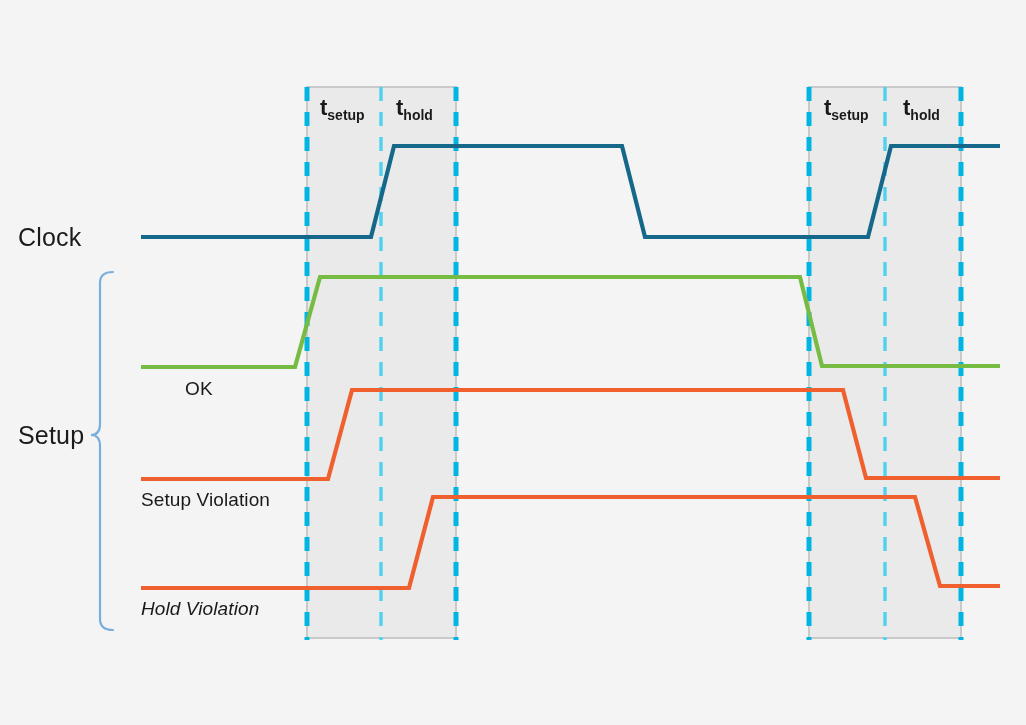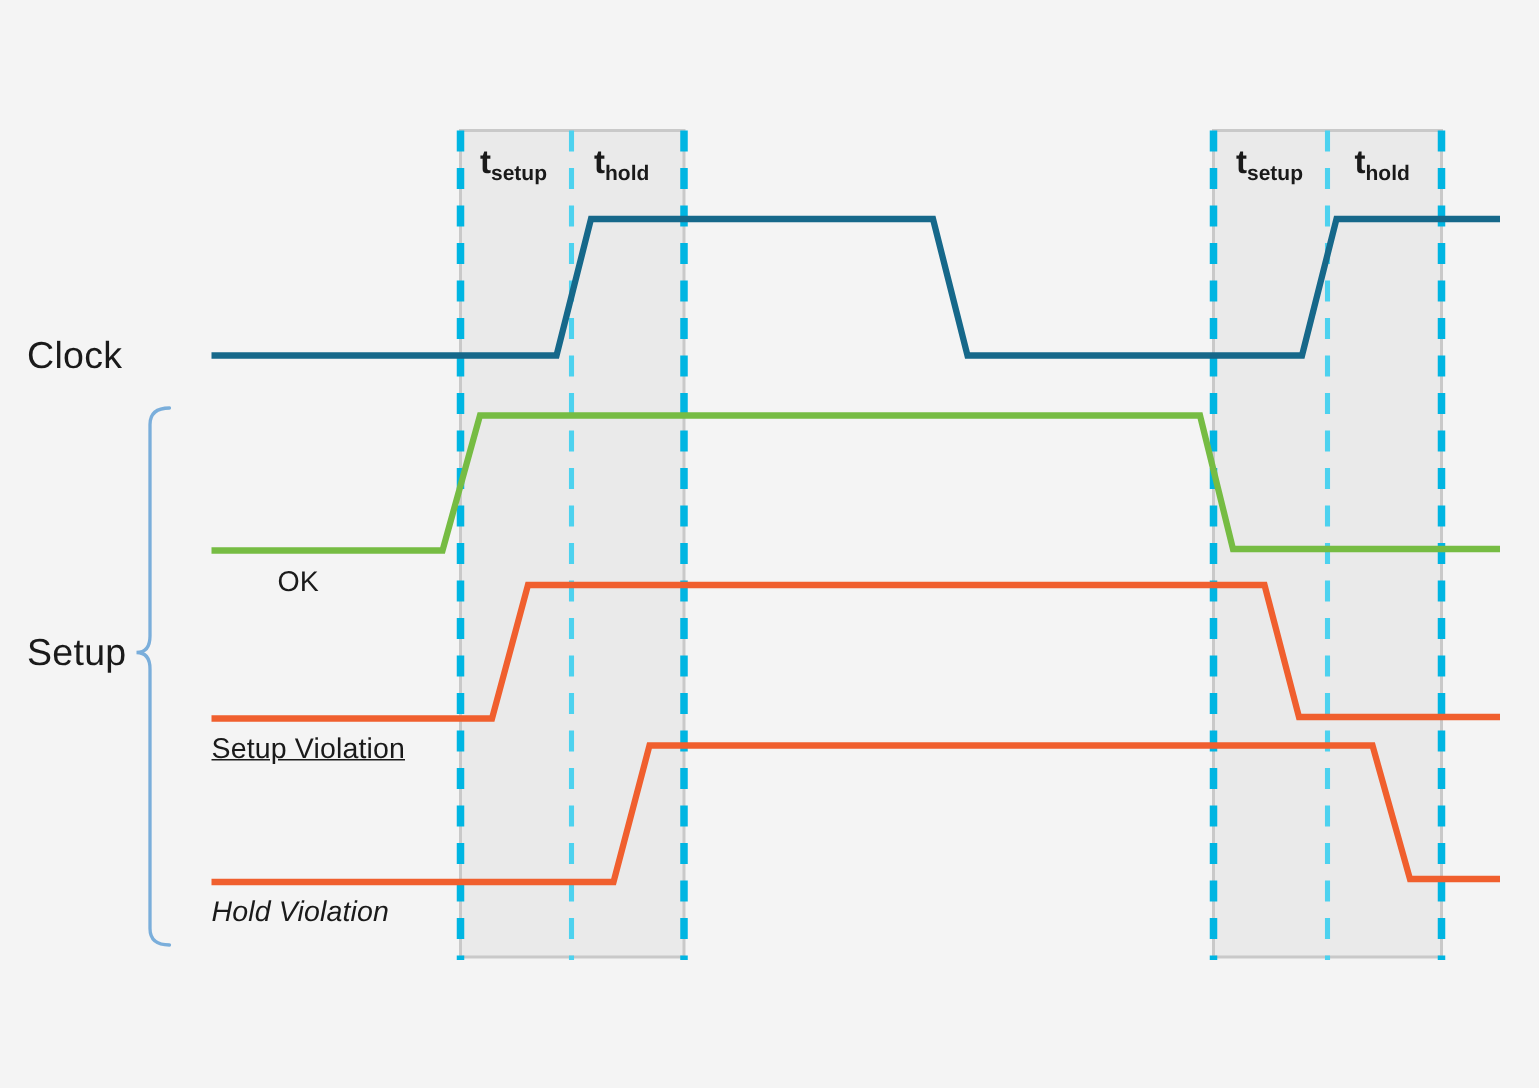--- a/index.html
+++ b/index.html
@@ -89,21 +89,21 @@
 
     <path d="M 113,272 Q 100,272 100,283 L 100,424 Q 100,435 91,435 Q 100,435 100,446 L 100,619 Q 100,630 113,630" fill="none" stroke="#7aaedb" stroke-width="2.2" stroke-linecap="round"></path>
   </svg>
 
   <div class="lbl lbl-signal-main" style="left:18px; top:225px;">Clock</div>
 
   <div class="lbl lbl-signal-main" style="left:18px; top:423px;">Setup</div>
 
   <div class="lbl lbl-signal-sub" style="left:141px; top:379px;margin-left:44px;">OK</div>
 
-  <div class="lbl lbl-signal-sub" style="left:141px; top:490px;text-decoration:underline;">Setup Violation</div>
+  <div class="lbl lbl-signal-sub" style="left:141px; top:490px;">Setup Violation</div>
 
   <div class="lbl lbl-signal-sub" style="left:141px; top:599px;font-style:italic;">Hold Violation</div>
 
   <div class="lbl lbl-window" style="left:320px; top:97px;">
     <span>t</span><span class="sub">setup</span>
   </div>
 
   <div class="lbl lbl-window" style="left:396px; top:97px;">
     <span>t</span><span class="sub">hold</span>
   </div>

